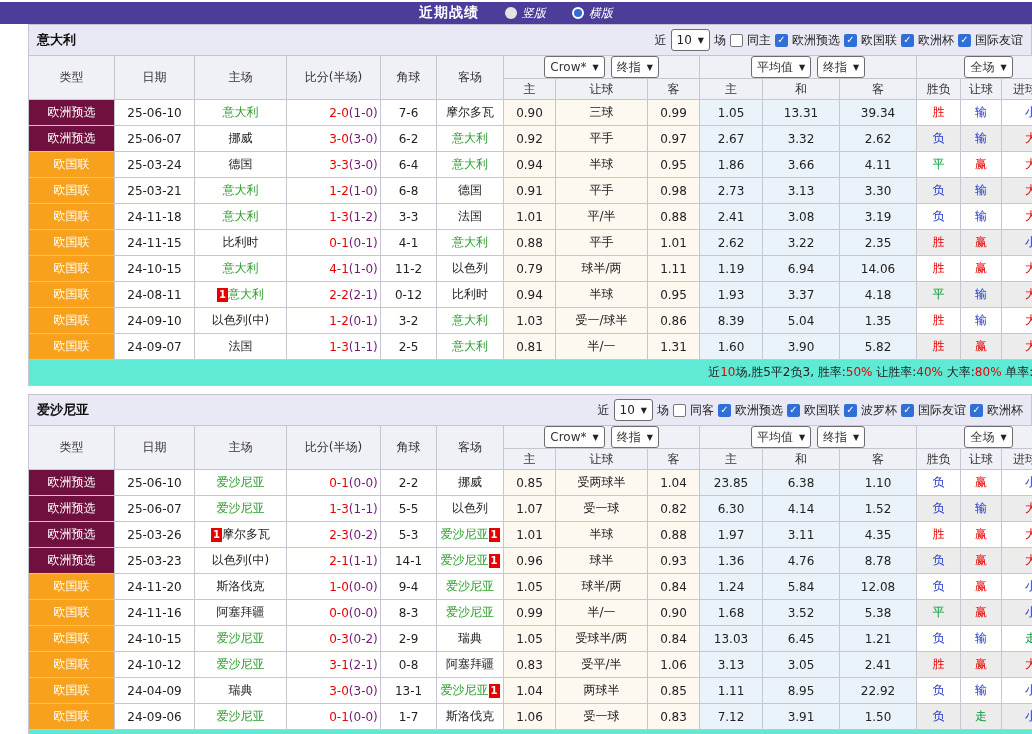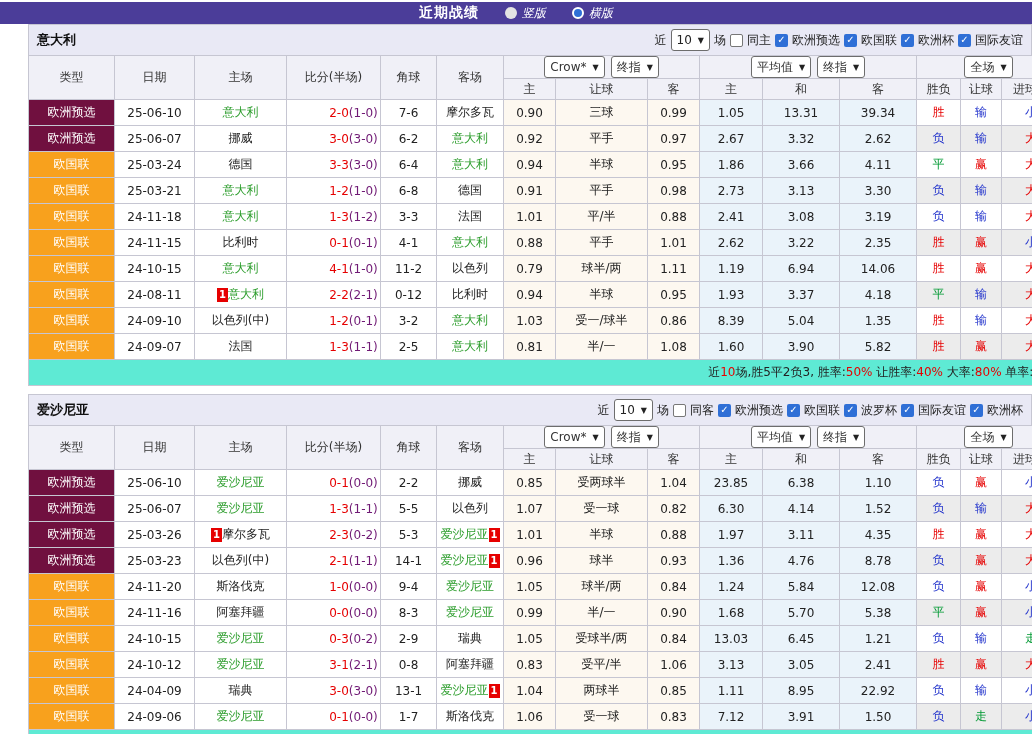--- a/index.html
+++ b/index.html
@@ -304,21 +304,21 @@
           </tr>
           <tr>
             <td class="t-orange">欧国联</td>
             <td>24-09-07</td>
             <td><span>法国</span></td>
             <td><span class="score">1-3</span><span class="half">(1-1)</span></td>
             <td>2-5</td>
             <td><span class="green">意大利</span></td>
             <td class="cream">0.81</td>
             <td class="cream">半/一</td>
-            <td class="cream">1.08</td>
+            <td class="cream">1.31</td>
             <td class="blu">1.60</td>
             <td class="blu">3.90</td>
             <td class="blu">5.82</td>
             <td class="c-win altbg">胜</td>
             <td class="c-win altbg">赢</td>
             <td class="c-win altbg">大</td>
           </tr>
         </tbody>
         <tfoot>
           <tr>
@@ -512,21 +512,21 @@
             <td class="t-orange">欧国联</td>
             <td>24-11-16</td>
             <td><span>阿塞拜疆</span></td>
             <td><span class="score">0-0</span><span class="half">(0-0)</span></td>
             <td>8-3</td>
             <td><span class="green">爱沙尼亚</span></td>
             <td class="cream">0.99</td>
             <td class="cream">半/一</td>
             <td class="cream">0.90</td>
             <td class="blu">1.68</td>
-            <td class="blu">5.70</td>
+            <td class="blu">3.52</td>
             <td class="blu">5.38</td>
             <td class="c-draw altbg">平</td>
             <td class="c-win altbg">赢</td>
             <td class="c-lose altbg">小</td>
           </tr>
           <tr>
             <td class="t-orange">欧国联</td>
             <td>24-10-15</td>
             <td><span class="green">爱沙尼亚</span></td>
             <td><span class="score">0-3</span><span class="half">(0-2)</span></td>

